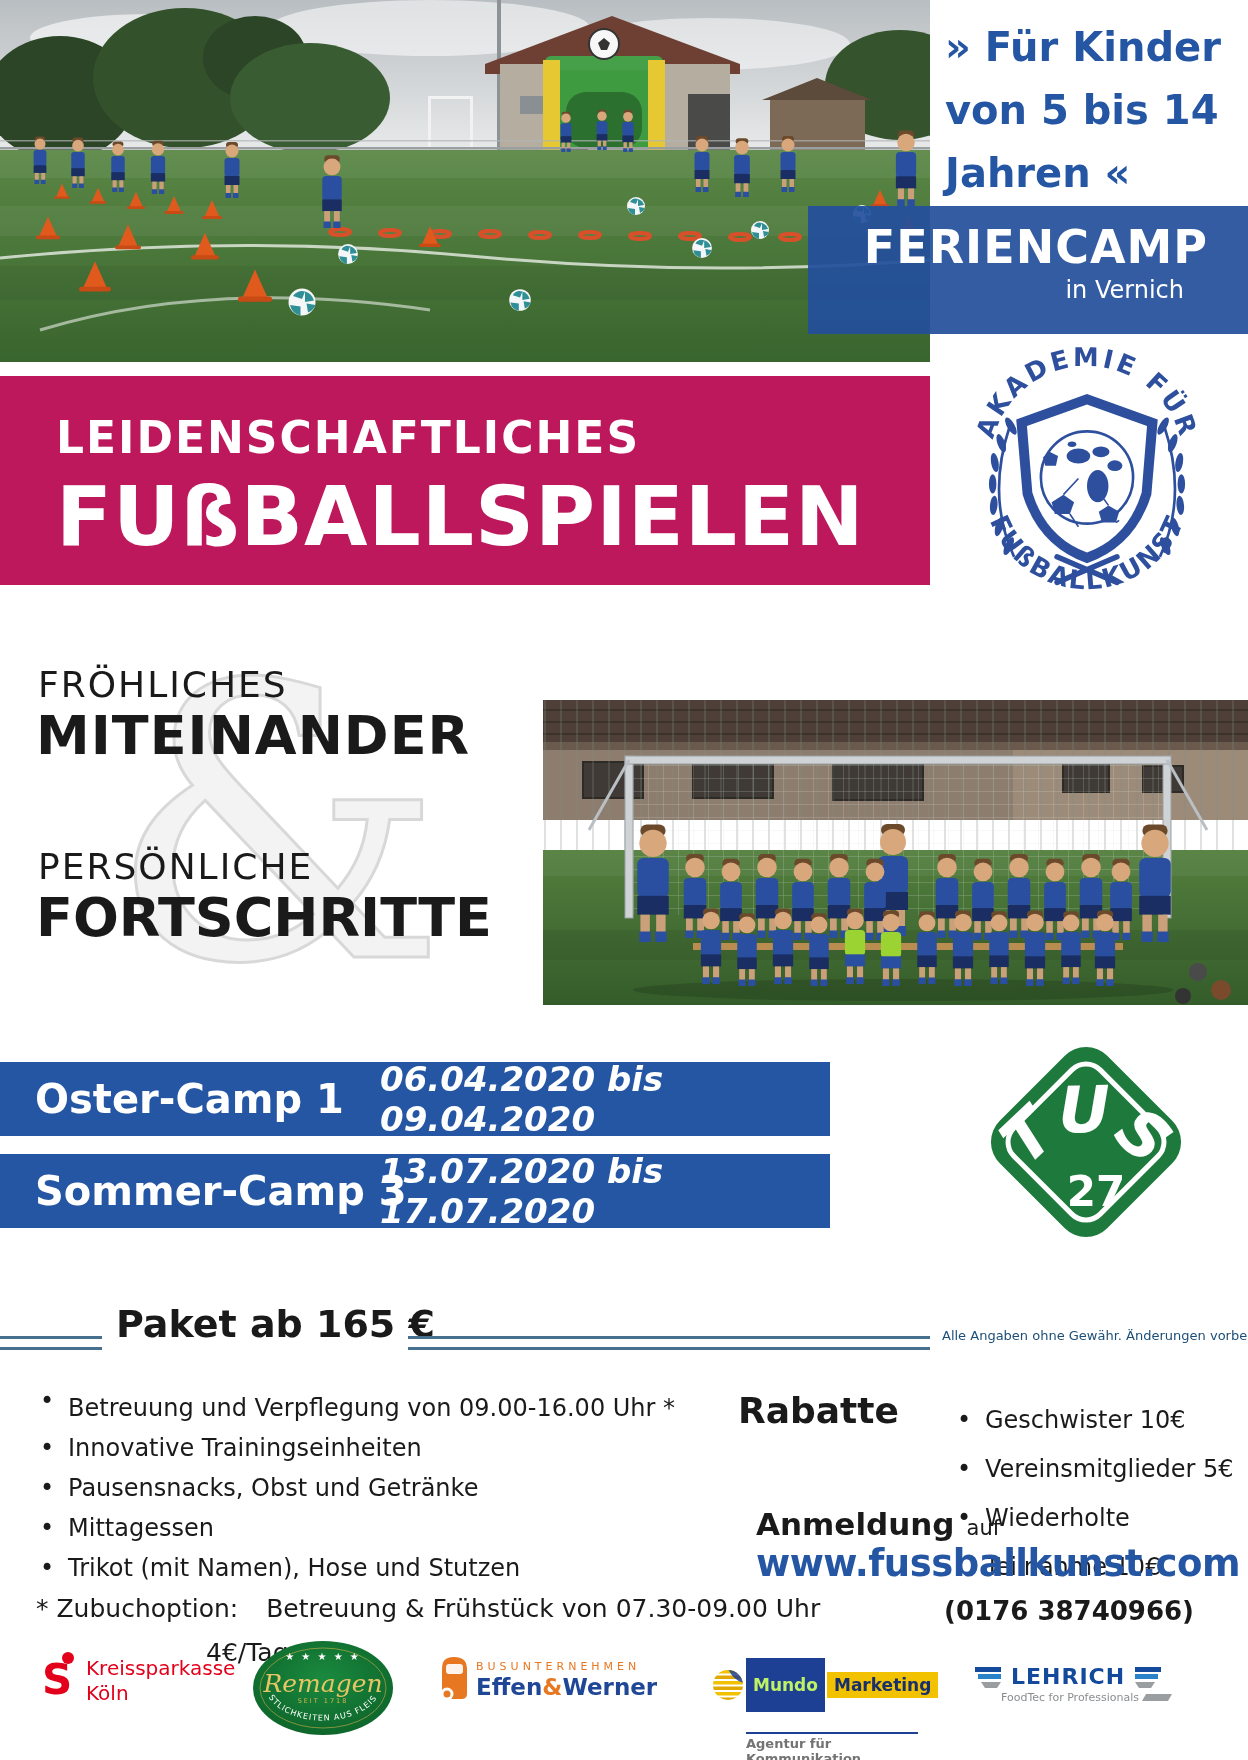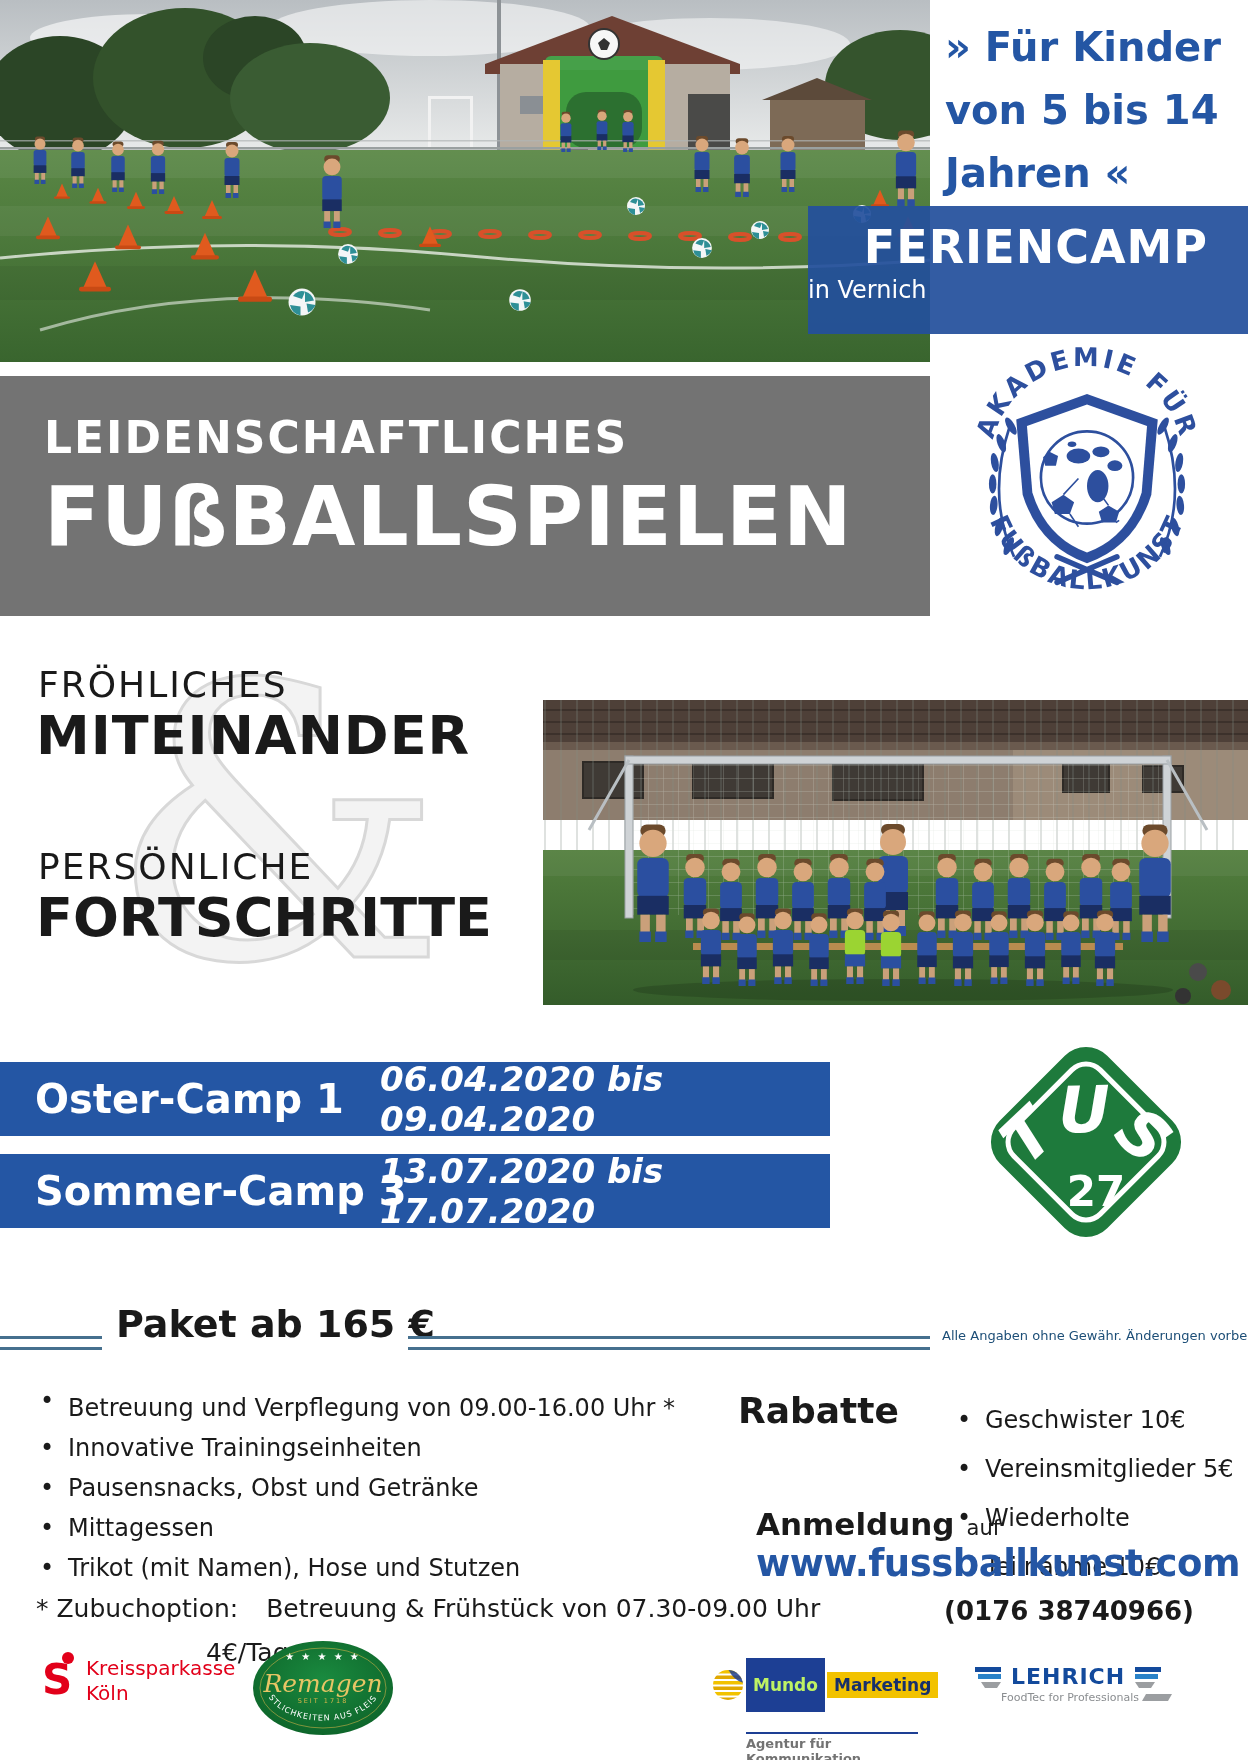--- a/index.html
+++ b/index.html
@@ -5,24 +5,24 @@
   html,body{margin:0;padding:0;background:#888;}
   .page{position:relative;width:1248px;height:1760px;background:#ffffff;overflow:hidden;
         font-family:"DejaVu Sans",sans-serif;margin:0 auto;}
   .abs{position:absolute;}
 
   
   .top-photo{left:0;top:0;width:930px;height:362px;}
   .audience{left:945px;top:16px;width:300px;color:#2456a4;font-size:40px;font-weight:bold;line-height:63px;}
   .fc-box{left:808px;top:206px;width:440px;height:128px;background:rgba(36,80,156,0.93);color:#fff;}
   .fc-title{text-align:right;padding:14px 40px 0 0;font-size:46px;font-weight:bold;letter-spacing:1px;}
-  .fc-loc{padding:2px 64px 0 0;font-size:24px;}
-
-  
-  .main-banner{left:0;top:376px;width:930px;height:240px;background:#737373;color:#fff;padding-left:44px;box-sizing:border-box;}
+  .fc-loc{text-align:right;padding:2px 64px 0 0;font-size:24px;}
+
+  
+  .main-banner{left:0;top:376px;width:930px;height:209px;background:#be185d;color:#fff;padding-left:56px;box-sizing:border-box;}
   .mb1{font-size:44px;font-weight:600;letter-spacing:2px;padding-top:36px;}
   .mb2{font-size:82px;font-weight:bold;letter-spacing:1px;margin-top:6px;}
 
   .academy{left:952px;top:336px;width:270px;height:268px;}
 
   
   .ampersand{left:108px;top:636px;font-size:380px;line-height:380px;font-family:"DejaVu Serif",serif;
              color:#f3f3f3;-webkit-text-stroke:3px #d8d8d8;z-index:1;}
   .v1s{left:38px;top:664px;font-size:36px;letter-spacing:2px;color:#1a1a1a;z-index:2;}
   .v1l{left:36px;top:704px;font-size:54px;font-weight:bold;letter-spacing:1px;color:#1a1a1a;z-index:2;}
@@ -439,20 +439,34 @@
     <ellipse cx="71" cy="48" rx="70" ry="47" fill="url(#gGreen)"></ellipse>
     <ellipse cx="71" cy="48" rx="63" ry="40" fill="none" stroke="#d8b54a" stroke-width="0.8" opacity="0.7"></ellipse>
     <text x="71" y="20" text-anchor="middle" font-size="10" fill="#ffffff" letter-spacing="2" font-family="DejaVu Sans,sans-serif">★ ★ ★ ★ ★</text>
     <text x="71" y="52" text-anchor="middle" font-size="25" font-style="italic" fill="#e7c565" font-family="DejaVu Serif,serif">Remagen</text>
     <text x="71" y="63" text-anchor="middle" font-size="6.5" fill="#d8b54a" letter-spacing="2" font-family="DejaVu Sans,sans-serif">SEIT 1718</text>
     <text font-size="8" fill="#ffffff" letter-spacing="1" font-family="DejaVu Sans,sans-serif">
       <textPath href="#remArc" startOffset="50%" text-anchor="middle">KÖSTLICHKEITEN AUS FLEISCH</textPath>
     </text>
   </svg>
 
+  <div class="abs effen">
+    <svg width="28" height="44" viewBox="0 0 28 44">
+      <path d="M14,1 C4,1 2,6 2,14 V38 C2,41 4,43 7,43 H21 C25,43 27,41 27,38 V14 C27,6 24,1 14,1 Z" fill="#e87722"></path>
+      <rect x="6" y="8" width="17" height="10" rx="3" fill="#ffffff" opacity="0.92"></rect>
+      <circle cx="7" cy="38" r="6.5" fill="#ffffff"></circle>
+      <circle cx="7" cy="38" r="3.5" fill="#e87722"></circle>
+    </svg>
+    <div>
+      <div class="industry">BUSUNTERNEHMEN</div>
+      <div class="name">
+        <span>Effen</span><span class="amp">&amp;</span><span>Werner</span>
+      </div>
+    </div>
+  </div>
 
   <div class="abs mundo">
     <div class="row">
       <svg width="32" height="32" viewBox="0 0 32 32">
         <clipPath id="gc">
             <circle cx="16" cy="16" r="15"></circle>
           </clipPath>
         <g clip-path="url(#gc)">
           <rect x="0" y="1" width="32" height="3.5" fill="#f2c200"></rect>
           <rect x="0" y="6.5" width="32" height="3.5" fill="#e0a800"></rect>

